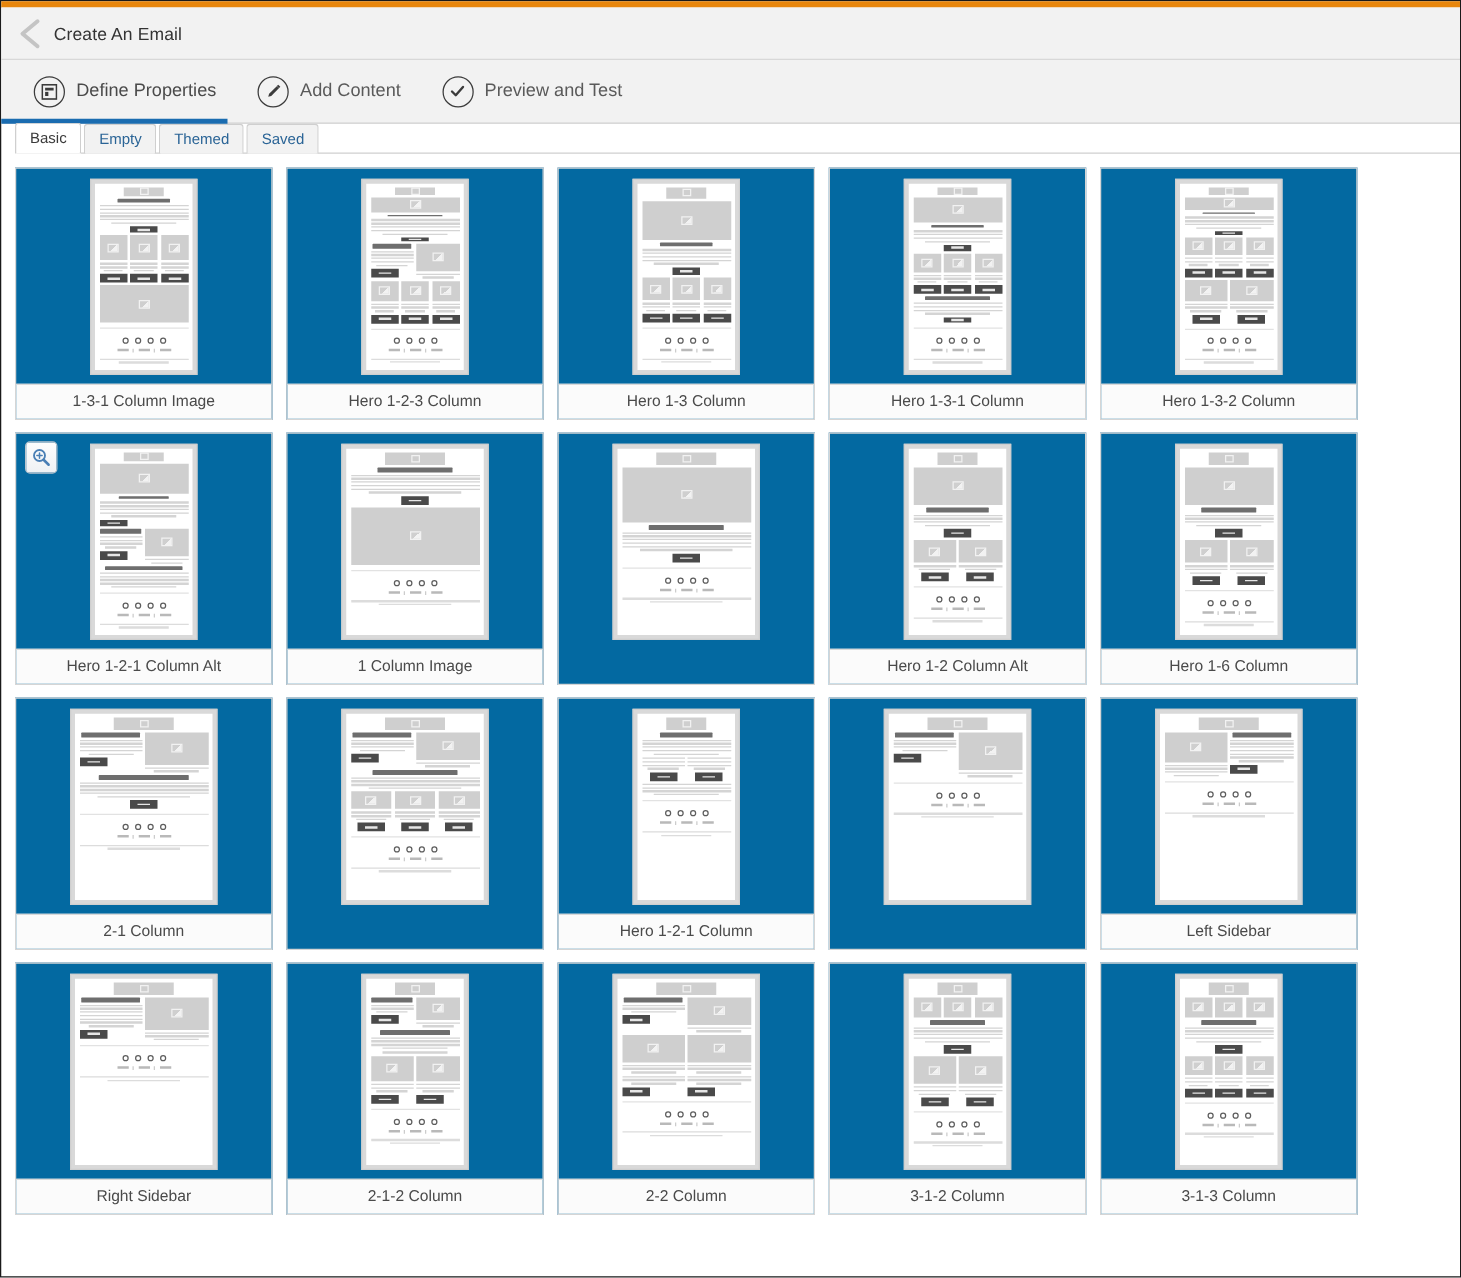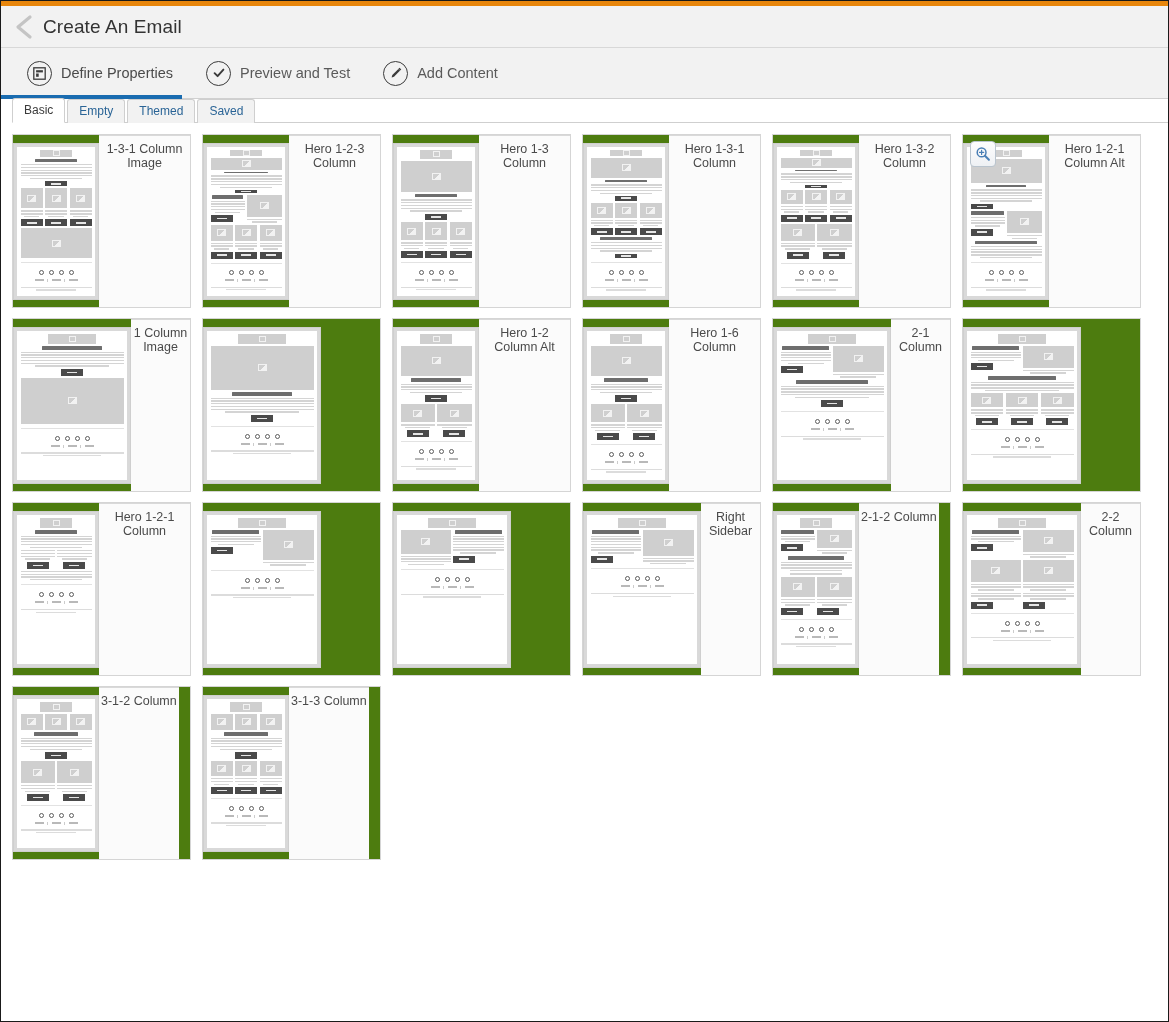--- a/index.html
+++ b/index.html
@@ -31,21 +31,21 @@
   }
   .back-chevron {
     width: 26px; height: 30px;
     position: relative;
     flex: 0 0 auto;
     margin-right: 6px;
     cursor: pointer;
   }
   .back-chevron svg { display:block; }
   .page-title {
-    font-size: 19px;
+    font-size: 14px;
     color: #333333;
     letter-spacing: 0.1px;
   }
 
   
   .wizard {
     flex: 0 0 auto;
     height: 51px;
     background: #f2f2f2;
     border-bottom: 1px solid #d0d0d0;
@@ -145,24 +145,24 @@
   
   .grid {
     flex: 1 1 auto;
     padding: 11px 9px 0 11px;
     display: flex; flex-wrap: wrap;
     align-content: flex-start;
     gap: 10px 11px;
     overflow: hidden;
   }
   .card {
-    width: 179px;
-    background: #4d7c0f;
+    width: 206px;
+    background: #0369a1;
     border: 1px solid #d5d5d5;
-    display: flex; flex-direction: row;
+    display: flex; flex-direction: column;
     cursor: pointer;
     position: relative;
   }
   .card-thumb-area {
     height: 172px;
     display: flex; align-items: center; justify-content: center;
     padding: 6px 0;
     position: relative;
   }
   .card-label {
@@ -280,33 +280,33 @@
           <rect x="0.8" y="0.8" width="11.4" height="11.4" fill="none" stroke="#3b3b3b" stroke-width="1.3"></rect>
           <rect x="3.1" y="3.2" width="6.8" height="2.2" fill="#3b3b3b"></rect>
           <rect x="3.1" y="6.5" width="2.6" height="3.3" fill="#3b3b3b"></rect>
         </svg>
       </span>
       <span class="step-label">Define Properties</span>
     </div>
     <div class="step">
       <span class="step-icon">
         <svg width="14" height="14" viewBox="0 0 14 14" aria-hidden="true">
-          <polyline points="2.6,7.2 5.6,10.2 11.4,3.6" fill="none" stroke="#3b3b3b" stroke-width="1.9" stroke-linecap="round" stroke-linejoin="round"></polyline>
-        </svg>
-      </span>
-      <span class="step-label">Preview and Test</span>
-    </div>
-    <div class="step">
-      <span class="step-icon">
-        <svg width="14" height="14" viewBox="0 0 14 14" aria-hidden="true">
           <path d="M2.6 11.4 L3.3 9.0 L9.4 2.9 L11.1 4.6 L5.0 10.7 Z" fill="#3b3b3b"></path>
           <path d="M10.0 2.3 L11.7 4.0" stroke="#3b3b3b" stroke-width="1.6"></path>
         </svg>
       </span>
       <span class="step-label">Add Content</span>
+    </div>
+    <div class="step">
+      <span class="step-icon">
+        <svg width="14" height="14" viewBox="0 0 14 14" aria-hidden="true">
+          <polyline points="2.6,7.2 5.6,10.2 11.4,3.6" fill="none" stroke="#3b3b3b" stroke-width="1.9" stroke-linecap="round" stroke-linejoin="round"></polyline>
+        </svg>
+      </span>
+      <span class="step-label">Preview and Test</span>
     </div>
   </div>
 
 
   <div class="tabs-wrap">
     <div class="tabs">
       <div class="tab active">Basic</div>
       <div class="tab">Empty</div>
       <div class="tab">Themed</div>
       <div class="tab">Saved</div>
@@ -1262,20 +1262,21 @@
                 <i></i>
               </div>
               <div class="foot">
                 <div class="line"></div>
                 <div class="line"></div>
               </div>
               <div class="spacer"></div>
             </div>
           </div>
         </div>
+        <div class="card-label">Left Sidebar</div>
       </div>
       <div class="card">
         <div class="card-thumb-area">
           <div class="thumb wide">
             <div class="thumb-inner">
               <div class="hdr-bar"></div>
               <div class="row">
                 <div style="display:flex;flex-direction:column;gap:2px;min-width:0;">
                   <div class="hl" style="width:95%"></div>
                   <div class="para">

